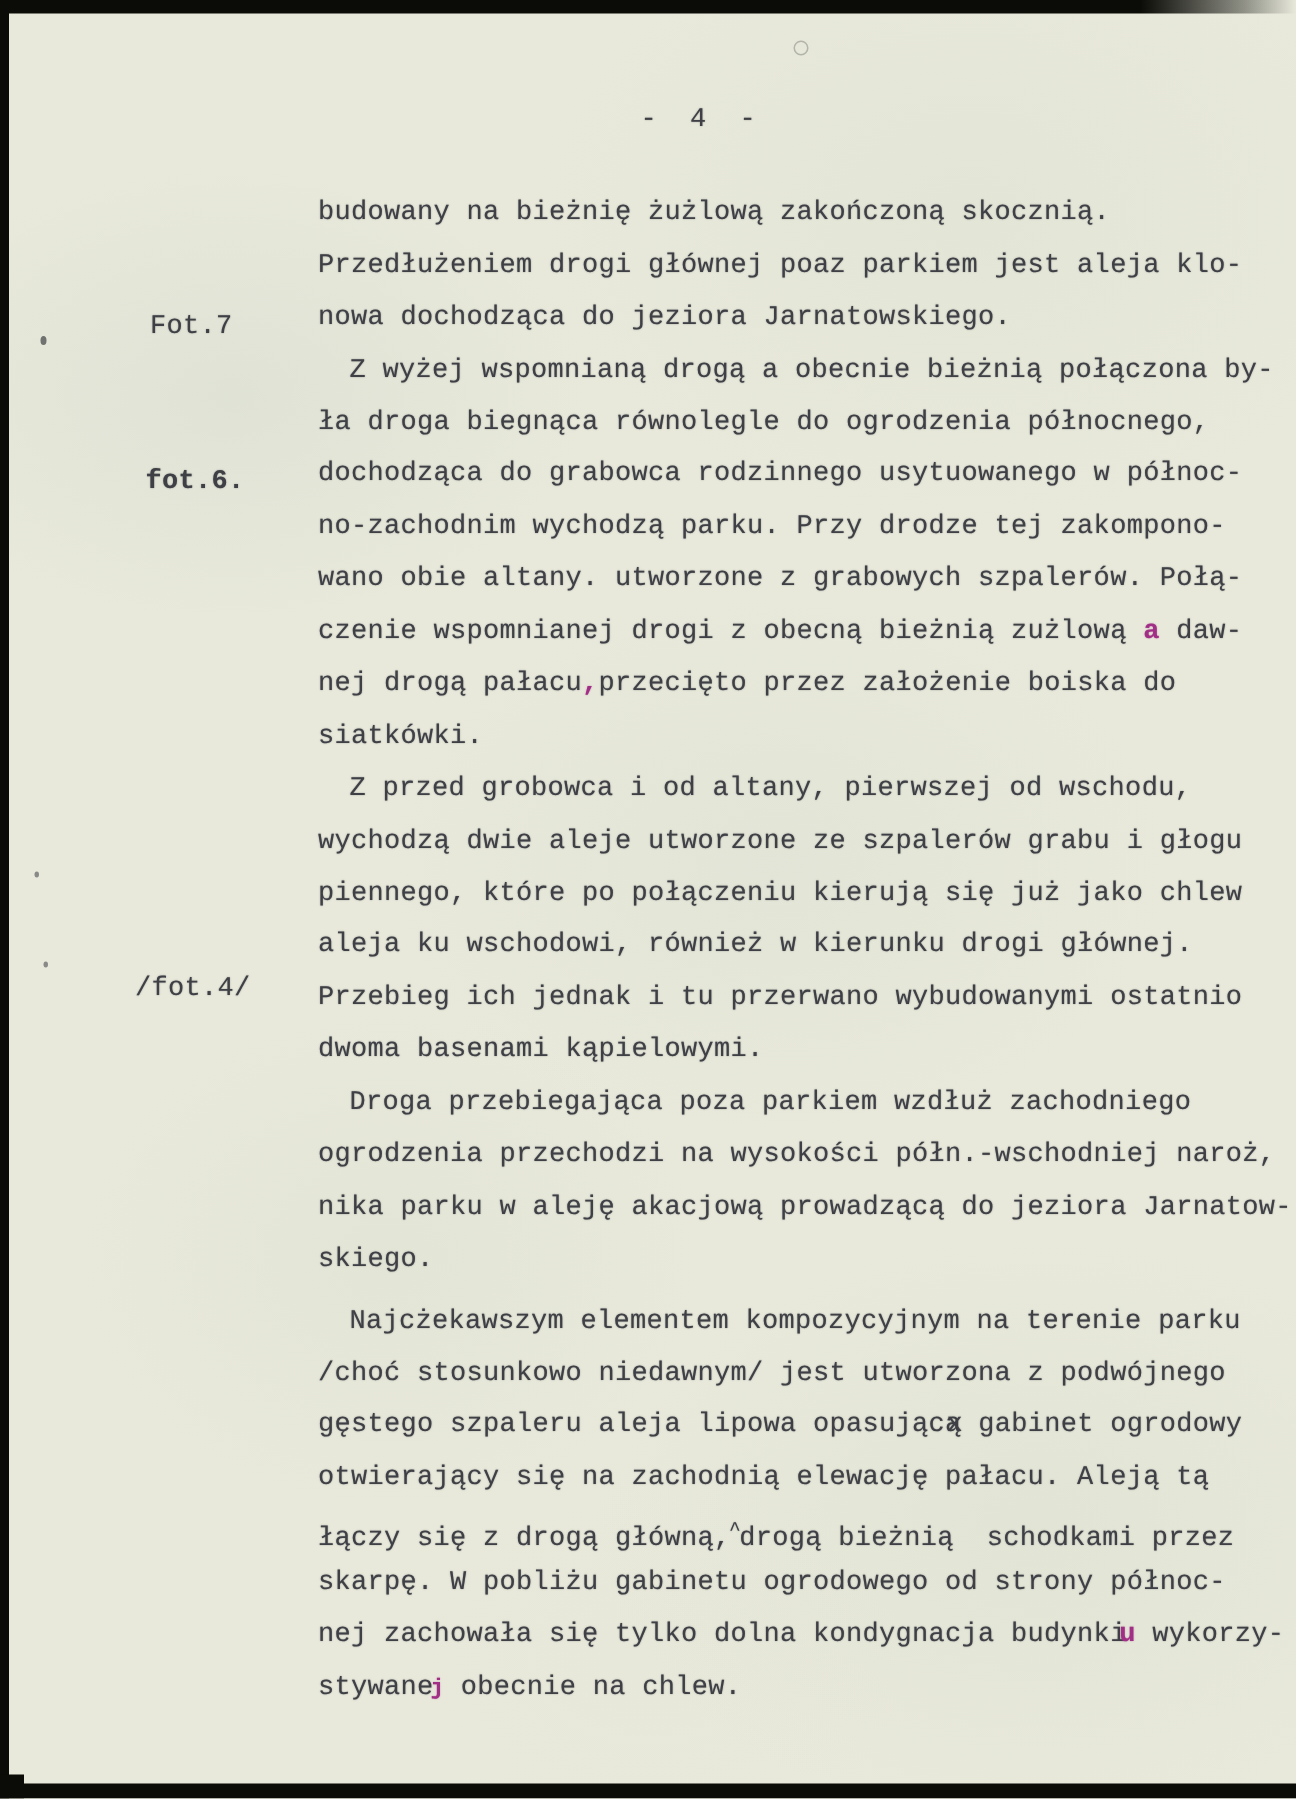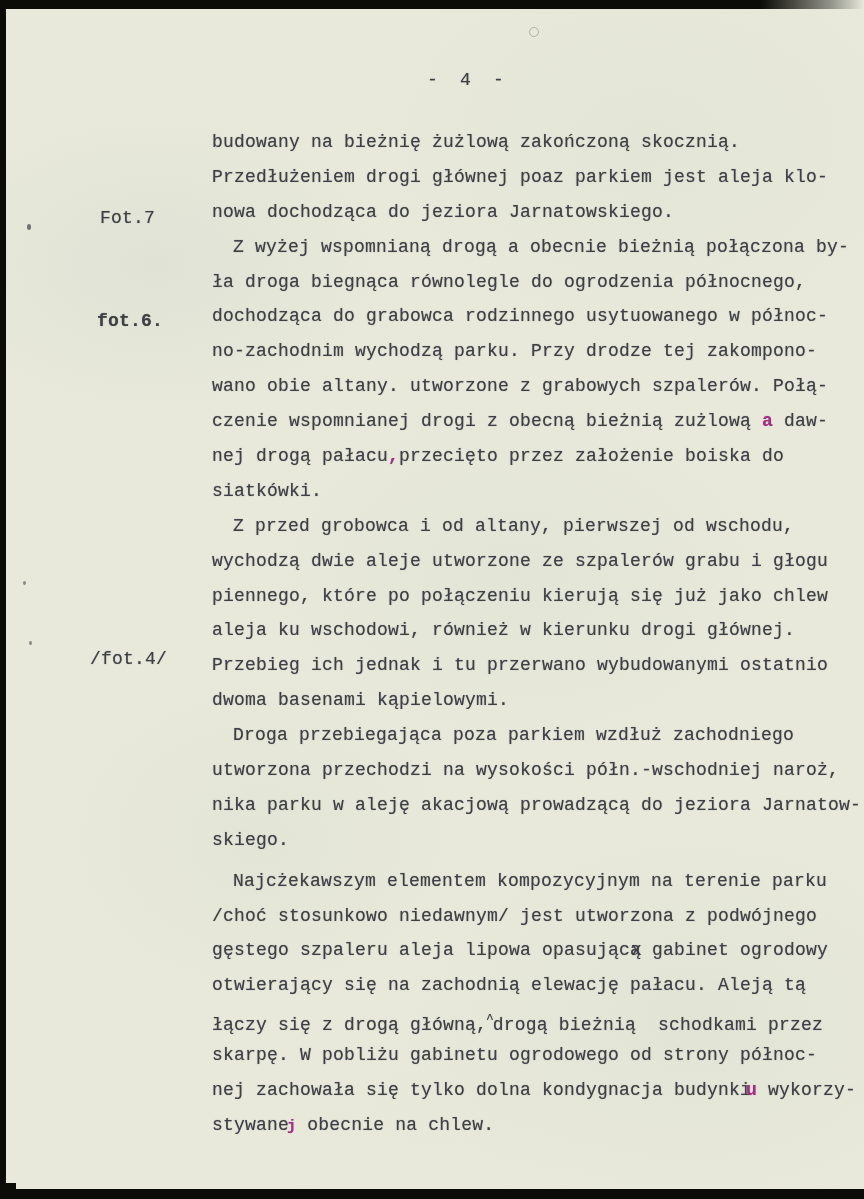--- a/index.html
+++ b/index.html
@@ -87,21 +87,21 @@
       <div class="typed line"><span>czenie wspomnianej drogi z obecną bieżnią zużlową </span><span class="corr">a</span><span> daw-</span></div>
       <div class="typed line"><span>nej drogą pałacu</span><span class="corr">,</span><span>przecięto przez założenie boiska do</span></div>
       <div class="typed line"><span>siatkówki.</span></div>
       <div class="typed line indent"><span>Z przed grobowca i od altany, pierwszej od wschodu,</span></div>
       <div class="typed line"><span>wychodzą dwie aleje utworzone ze szpalerów grabu i głogu</span></div>
       <div class="typed line"><span>piennego, które po połączeniu kierują się już jako chlew</span></div>
       <div class="typed line"><span>aleja ku wschodowi, również w kierunku drogi głównej.</span></div>
       <div class="typed line"><span>Przebieg ich jednak i tu przerwano wybudowanymi ostatnio</span></div>
       <div class="typed line"><span>dwoma basenami kąpielowymi.</span></div>
       <div class="typed line indent"><span>Droga przebiegająca poza parkiem wzdłuż zachodniego</span></div>
-      <div class="typed line"><span>utworzona przechodzi na wysokości półn.-wschodniej naroż,</span></div>
+      <div class="typed line"><span>ogrodzenia przechodzi na wysokości półn.-wschodniej naroż,</span></div>
       <div class="typed line"><span>nika parku w aleję akacjową prowadzącą do jeziora Jarnatow-</span></div>
       <div class="typed line"><span>skiego.</span></div>
       <div class="typed line indent gap"><span>Najcżekawszym elementem kompozycyjnym na terenie parku</span></div>
       <div class="typed line"><span>/choć stosunkowo niedawnym/ jest utworzona z podwójnego</span></div>
       <div class="typed line"><span>gęstego szpaleru aleja lipowa opasując</span><span class="over">ą<span class="overlay">x</span></span><span> gabinet ogrodowy</span></div>
       <div class="typed line"><span>otwierający się na zachodnią elewację pałacu. Aleją tą</span></div>
       <div class="typed line"><span>łączy się z drogą główną,</span><span class="caret">^</span><span>drogą bieżnią  schodkami przez</span></div>
       <div class="typed line"><span>skarpę. W pobliżu gabinetu ogrodowego od strony północ-</span></div>
       <div class="typed line"><span>nej zachowała się tylko dolna kondygnacja budynki</span><span class="corr tight">u</span><span> wykorzy-</span></div>
       <div class="typed line"><span>stywane</span><span class="corr small">j</span><span> obecnie na chlew.</span></div>

